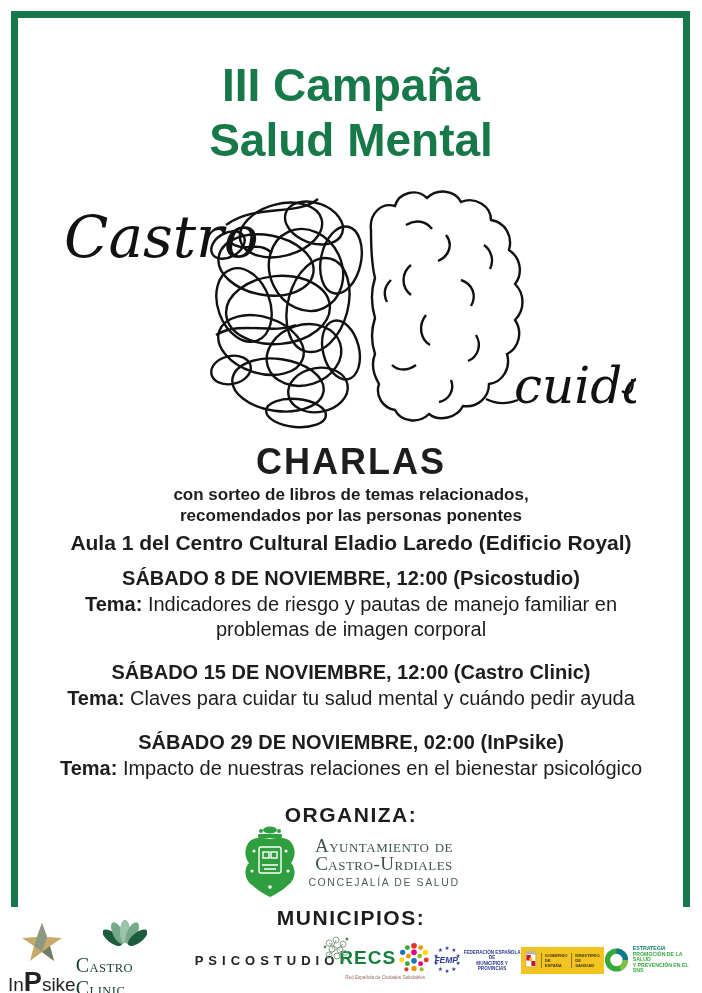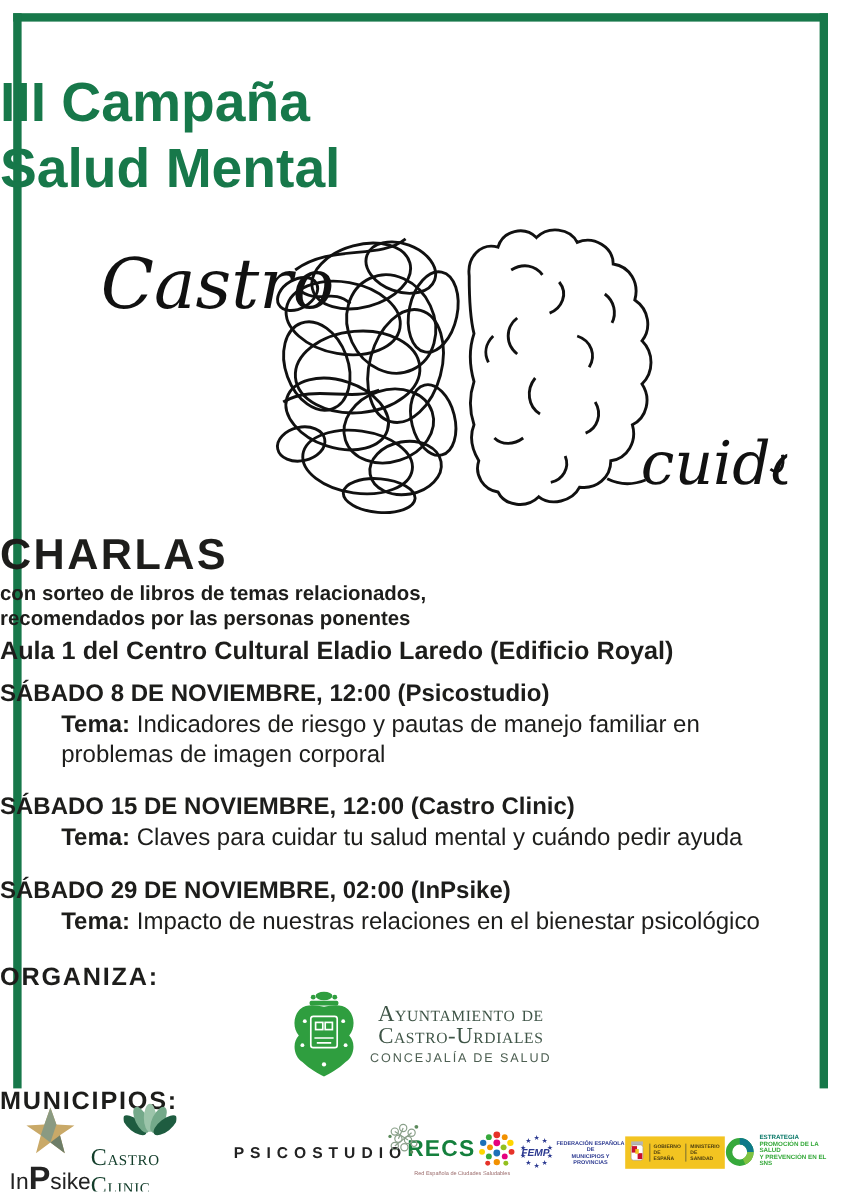--- a/index.html
+++ b/index.html
@@ -5,23 +5,23 @@
   html,body{margin:0;padding:0;}
   body{
     width:702px;height:993px;background:#ffffff;position:relative;
     font-family:"Liberation Sans", sans-serif;color:#1d1d1b;overflow:hidden;
   }
   .frame{
     position:absolute;left:11px;top:11px;width:665px;height:889px;
     border-top:7px solid #17784a;border-left:7px solid #17784a;border-right:7px solid #17784a;
     pointer-events:none;
   }
-  .sec{position:absolute;left:0;width:702px;text-align:left;}
+  .sec{position:absolute;left:0;width:702px;text-align:center;}
   .title{top:58px;color:#17784a;font-weight:bold;font-size:46px;line-height:55px;letter-spacing:0px;}
-  .brainwrap{position:absolute;left:76px;top:185px;width:580px;height:250px;}
+  .brainwrap{position:absolute;left:56px;top:185px;width:580px;height:250px;}
   .charlas-h{top:441px;font-size:36px;font-weight:800;letter-spacing:2px;color:#1d1d1b;}
   .charlas-sub{top:484px;font-size:17px;font-weight:700;line-height:21px;}
   .venue{top:531px;font-size:21px;font-weight:700;}
   .talk-h{font-size:20px;font-weight:600;}
   .talk-b{font-size:20px;font-weight:400;line-height:25px;width:600px;left:51px;}
   .talk-b b{font-weight:700;}
   .t1h{top:567px;} .t1b{top:592px;}
   .t2h{top:661px;} .t2b{top:686px;}
   .t3h{top:731px;} .t3b{top:756px;}
   .org-h{top:803px;font-size:21px;font-weight:600;letter-spacing:1.5px;}

